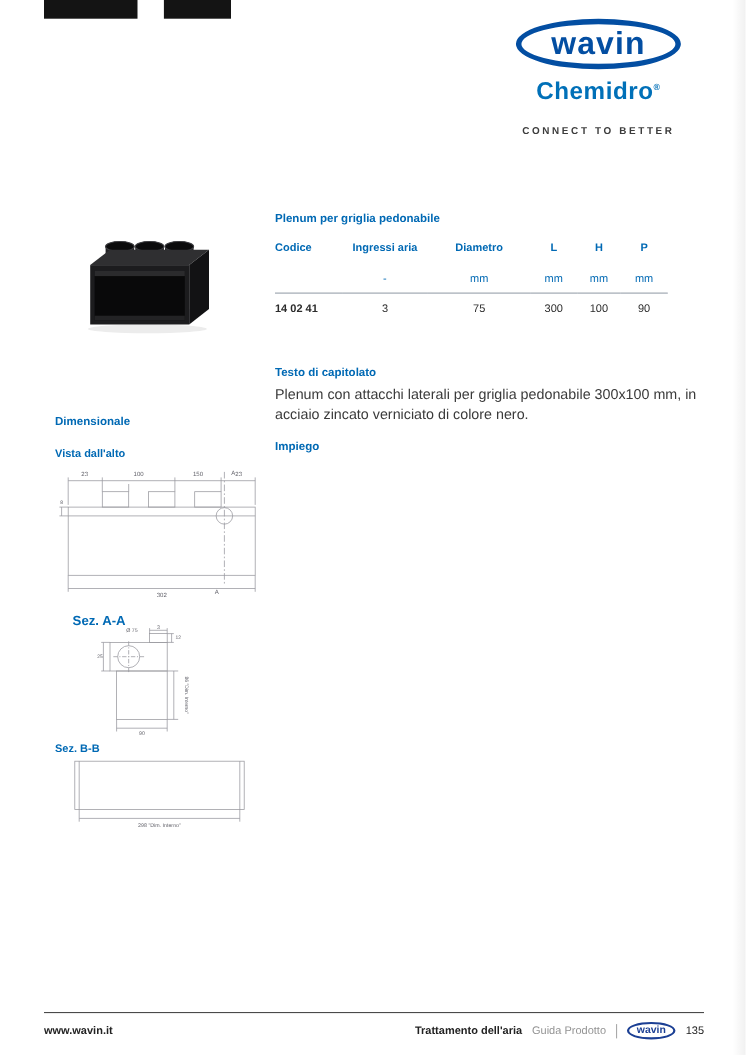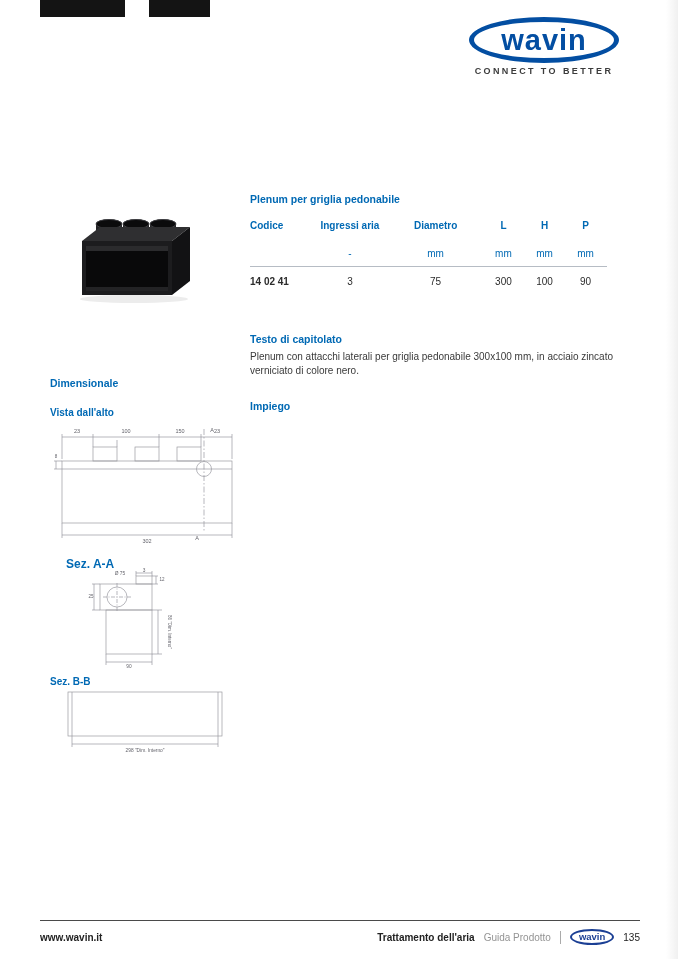--- a/index.html
+++ b/index.html
@@ -14,39 +14,39 @@
   .mark1 { left:40px; width:85px; }
   .mark2 { left:149px; width:61px; }
 
   
   .brand { position:absolute; top:17px; right:56px; width:156px; text-align:center; }
   .wavin-logo { width:150px; height:46px; margin:0 auto; border:5px solid #034ea2; border-radius:50%;
                 display:flex; align-items:center; justify-content:center; }
   .wavin-logo span { color:#034ea2; font-size:29px; font-weight:bold; letter-spacing:1px; line-height:1; }
   .chemidro { margin-top:7px; color:#0070b8; font-size:22px; font-weight:bold; letter-spacing:0.5px; }
   .chemidro sup { font-size:8px; vertical-align:super; }
-  .tagline { margin-top:3px; color:#3c3c3c; font-size:9px; font-weight:bold; letter-spacing:2.4px; }
+  .tagline { margin-top:18px; color:#3c3c3c; font-size:9px; font-weight:bold; letter-spacing:2.4px; }
 
   
   .photo-wrap { position:absolute; left:68px; top:211px; width:136px; height:96px; }
 
   
   .product-block { position:absolute; left:250px; top:193px; width:357px; }
   .h-blue { color:#0069b4; font-size:10.5px; font-weight:bold; }
   .spec-table { width:100%; margin-top:15px; border-collapse:collapse; font-size:10px; }
   .spec-table th { color:#0069b4; font-weight:bold; text-align:center; padding:0 0 17px 0; font-size:10px; }
   .spec-table th.l, .spec-table td.l { text-align:left; }
   .spec-table .units td { color:#0069b4; text-align:center; padding:0 0 7px 0; border-bottom:1px solid #b6bcc4; }
   .spec-table tbody td { color:#2c2c2c; text-align:center; padding:9px 0 0 0; }
   .spec-table tbody td.code { font-weight:bold; }
 
   
   .capitolato { position:absolute; left:250px; top:333px; width:402px; }
   .impiego   { position:absolute; left:250px; top:400px; width:402px; }
-  .section-body { margin-top:5px; font-size:10px; line-height:1.35; color:#3a3a3a; }
+  .section-body { margin-top:5px; font-size:13px; line-height:1.35; color:#3a3a3a; }
 
   .dimensionale-h { position:absolute; left:50px; top:377px; }
   .vista-h  { position:absolute; left:50px; top:407px; font-size:10px; }
   .vista-svg { position:absolute; left:52px; top:423px; }
   .sezaa-h  { position:absolute; left:50px; top:557px; font-size:12px;padding-left:16px; }
   .sezaa-svg { position:absolute; left:86px; top:568px; }
   .sezbb-h  { position:absolute; left:50px; top:676px; font-size:10px; }
   .sezbb-svg { position:absolute; left:64px; top:688px; }
 
   
@@ -69,20 +69,21 @@
 
 <div class="page">
 
   <div class="mark mark1"></div>
   <div class="mark mark2"></div>
 
   <header class="brand">
     <div class="wavin-logo">
       <span>wavin</span>
     </div>
+    <div class="chemidro"><span>Chemidro</span><sup>®</sup></div>
     <div class="tagline">CONNECT TO BETTER</div>
   </header>
 
   <div class="photo-wrap">
     <svg width="136" height="96" viewBox="0 0 136 96">
       <ellipse cx="66" cy="88" rx="54" ry="4" fill="#ececec"></ellipse>
 
       <g>
         <path d="M28 24 L28 13 A13 4.5 0 0 1 54 13 L54 24 A13 4.5 0 0 1 28 24 Z" fill="#232325"></path>
         <ellipse cx="41" cy="13" rx="13" ry="4.5" fill="#0b0b0c" stroke="#3e3e42" stroke-width="1"></ellipse>

